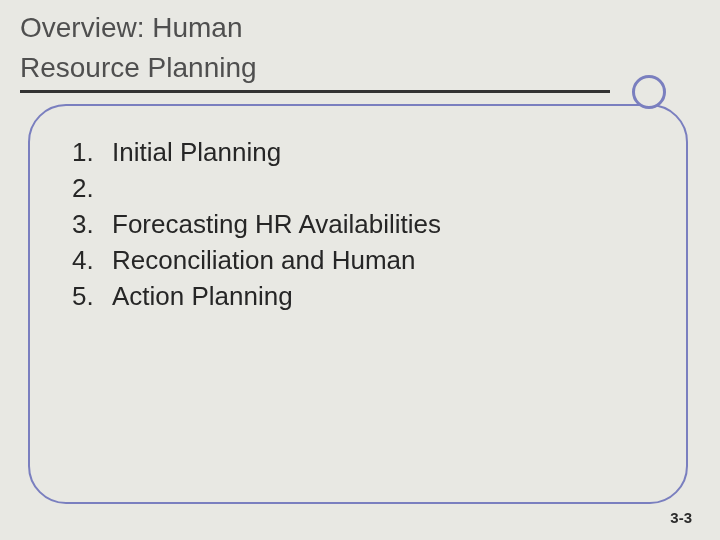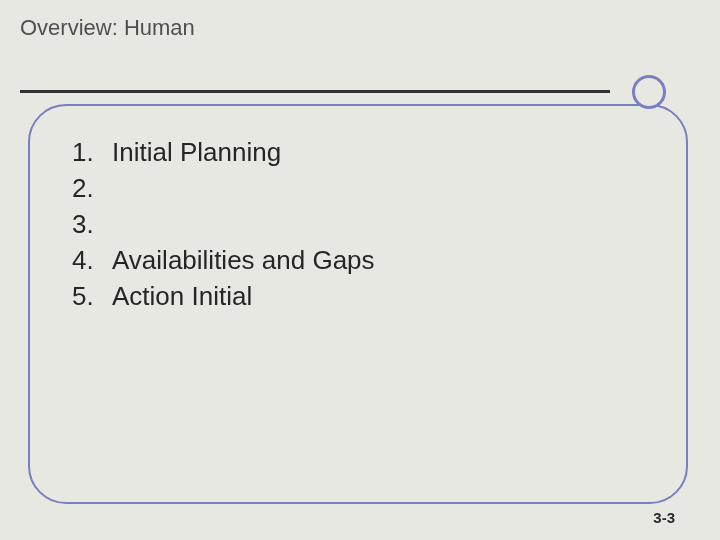--- a/index.html
+++ b/index.html
@@ -10,21 +10,21 @@
     background: #e8e8e3;
     font-family: Arial, Helvetica, sans-serif;
     overflow: hidden;
     position: relative;
   }
   .title-block {
     position: absolute;
     top: 8px;
     left: 20px;
     color: #4f4f4f;
-    font-size: 22px;
+    font-size: 28px;
     line-height: 40px;
     font-weight: 400;
   }
   .title-underline {
     position: absolute;
     top: 90px;
     left: 20px;
     width: 590px;
     height: 3px;
     background: #333;
@@ -61,51 +61,53 @@
   .list-row {
     display: flex;
     gap: 10px;
   }
   .list-num {
     min-width: 30px;
   }
   .page-num {
     position: absolute;
     bottom: 14px;
-    right: 45px;
+    right: 28px;
     font-size: 15px;
     font-weight: bold;
     color: #2b2b2b;
   }
 </style>
 </head>
 <body>
 
 <div class="title-block">
   <div>Overview:  Human</div>
+  <div>Resource Planning</div>
 </div>
 <div class="title-underline"></div>
 
 <div class="content-frame"></div>
 <div class="accent-dot"></div>
 
 <div class="list">
   <div class="list-row">
     <span class="list-num">1.</span>
     <span>Initial Planning</span>
   </div>
   <div class="list-row">
     <span class="list-num">2.</span>
   </div>
   <div class="list-row">
     <span class="list-num">3.</span>
+    <span>Forecasting HR Availabilities</span>
   </div>
   <div class="list-row">
     <span class="list-num">4.</span>
-    <span>Availabilities and Gaps</span>
+    <span>Reconciliation and Human</span>
   </div>
   <div class="list-row">
     <span class="list-num">5.</span>
-    <span>Action Initial</span>
+    <span>Action Planning</span>
   </div>
 </div>
 
 <div class="page-num">3-3</div>
 
 </body></html>

